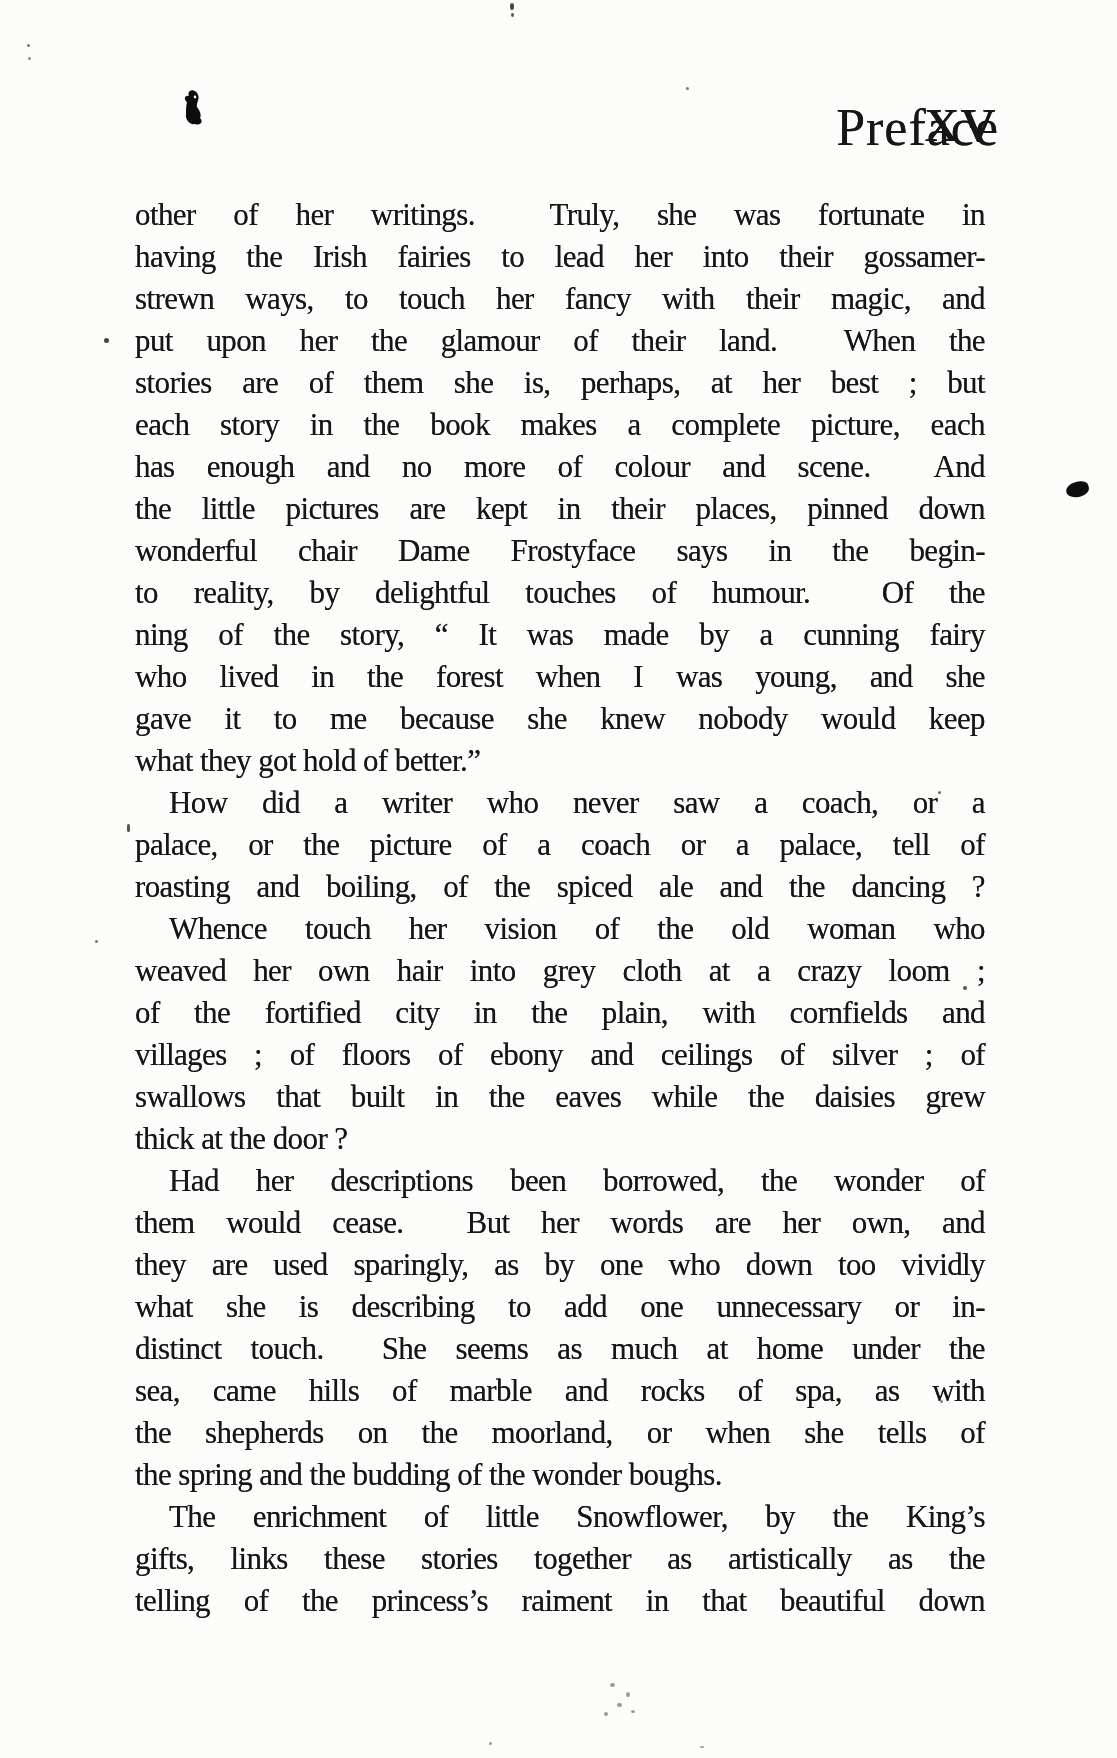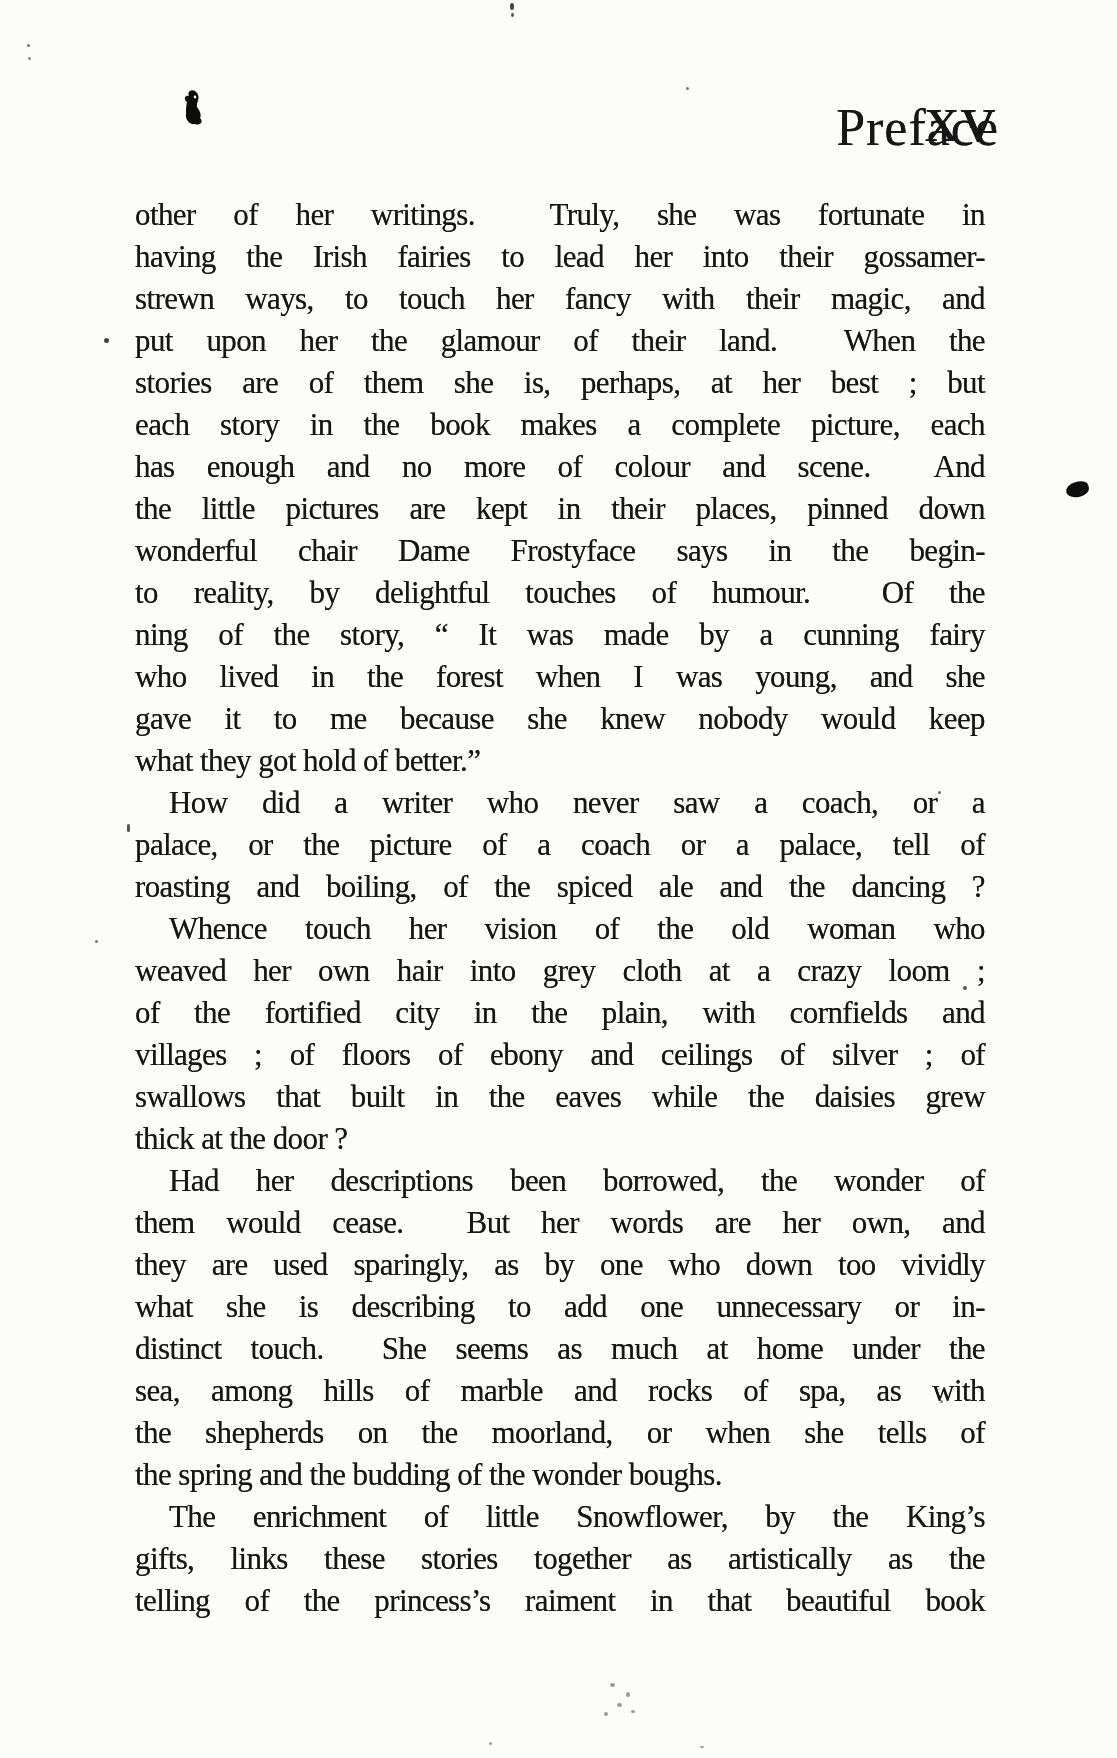--- a/index.html
+++ b/index.html
@@ -118,21 +118,21 @@
     <div class="line">weaved her own hair into grey cloth at a crazy loom ;</div>
     <div class="line">of the fortified city in the plain, with cornfields and</div>
     <div class="line">villages ; of floors of ebony and ceilings of silver ; of</div>
     <div class="line">swallows that built in the eaves while the daisies grew</div>
     <div class="line noj">thick at the door ?</div>
     <div class="line indent">Had her descriptions been borrowed, the wonder of</div>
     <div class="line">them would cease.  But her words are her own, and</div>
     <div class="line">they are used sparingly, as by one who down too vividly</div>
     <div class="line">what she is describing to add one unnecessary or in-</div>
     <div class="line">distinct touch.  She seems as much at home under the</div>
-    <div class="line">sea, among hills of marble and rocks of spa, as with</div>
+    <div class="line">sea, came hills of marble and rocks of spa, as with</div>
     <div class="line">the shepherds on the moorland, or when she tells of</div>
     <div class="line noj">the spring and the budding of the wonder boughs.</div>
     <div class="line indent">The enrichment of little Snowflower, by the King’s</div>
     <div class="line">gifts, links these stories together as artistically as the</div>
-    <div class="line">telling of the princess’s raiment in that beautiful book</div>
+    <div class="line">telling of the princess’s raiment in that beautiful down</div>
   </div>
 
 </div>
 
 </body></html>

